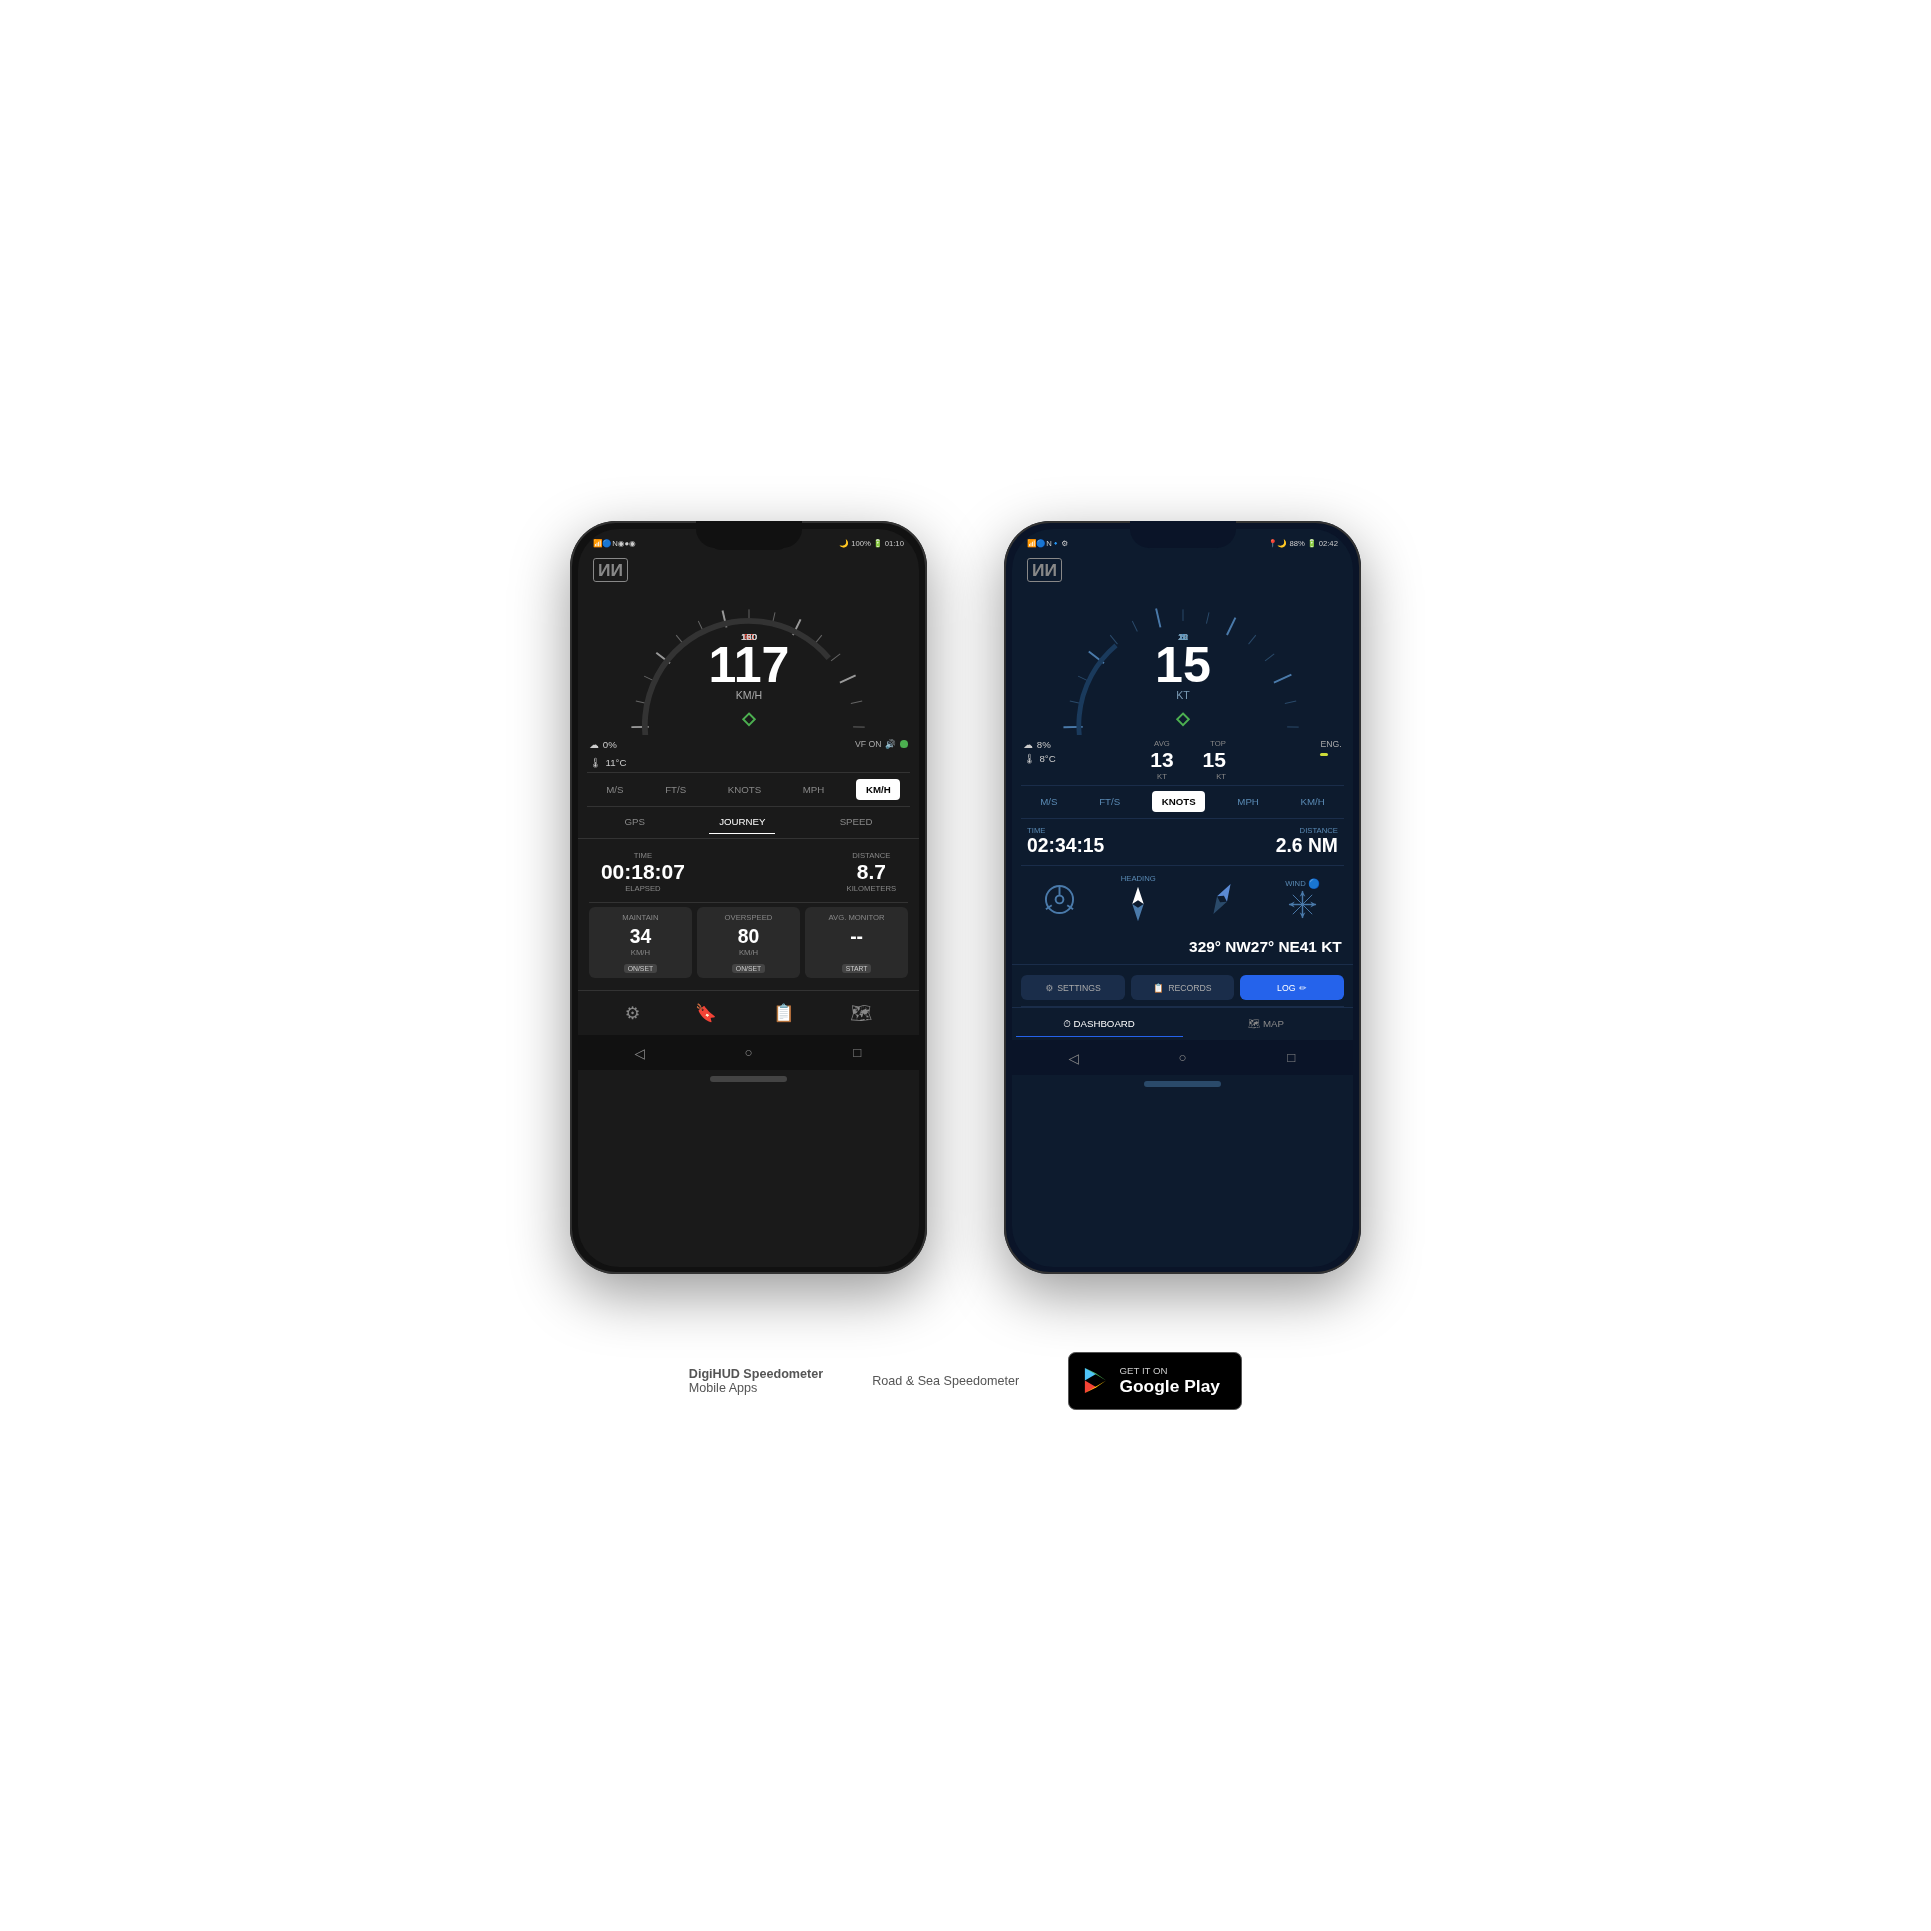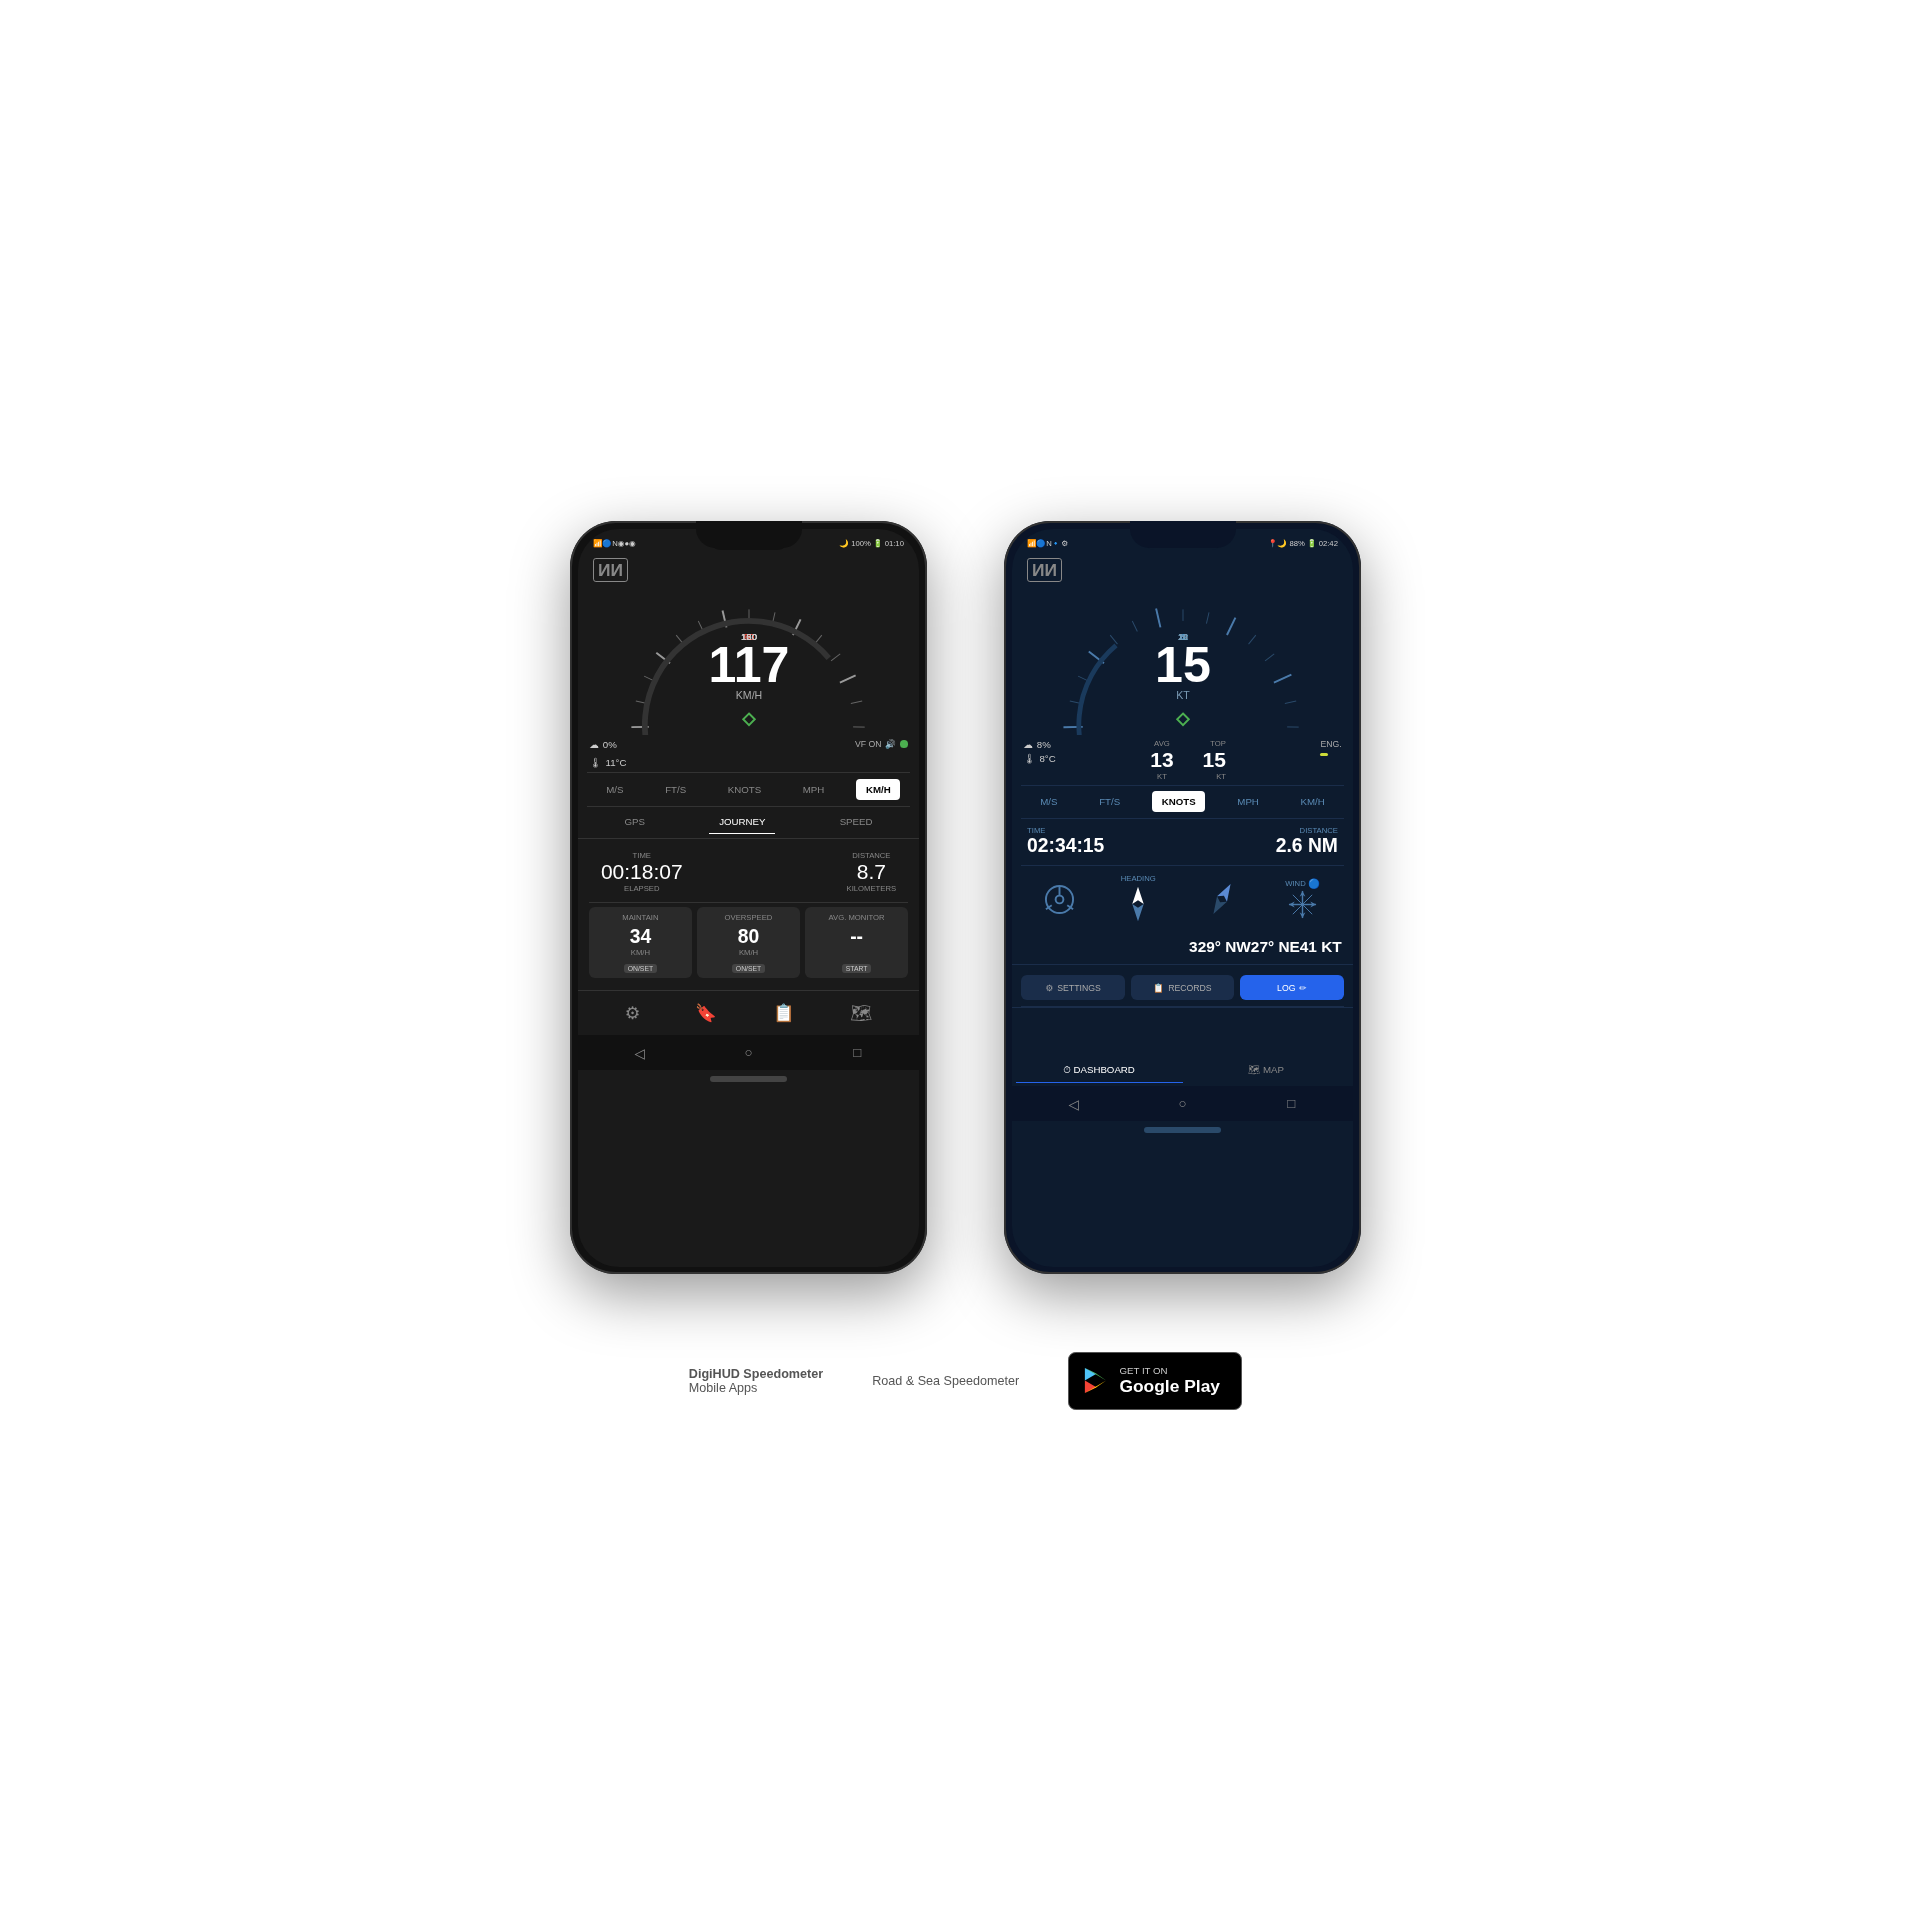--- a/index.html
+++ b/index.html
@@ -296,21 +296,20 @@
       padding: 3.9px;
       border-top: 1px solid #1a2d4a;
     }
 
     .page-tab {
       flex: 1;
       text-align: center;
       padding: 5.8px;
       font-size: 9.7px;
       color: #888;
-      margin-top: 46px;
     }
 
     .page-tab.active {
       color: white;
       border-bottom: 1.9px solid #2563eb;
     }
 
     
     .home-button {
       width: 77px;
@@ -358,21 +357,21 @@
     }
 
     .td-label {
       font-size: 7.7px;
       color: #888;
       text-transform: uppercase;
     }
 
     .td-value {
       font-size: 21px;
-      font-weight: normal;
+      font-weight: bold;
       color: white;
     }
 
     .td-sublabel {
       font-size: 7.7px;
       color: #888;
       text-transform: uppercase;
     }
   </style>
 </head>

